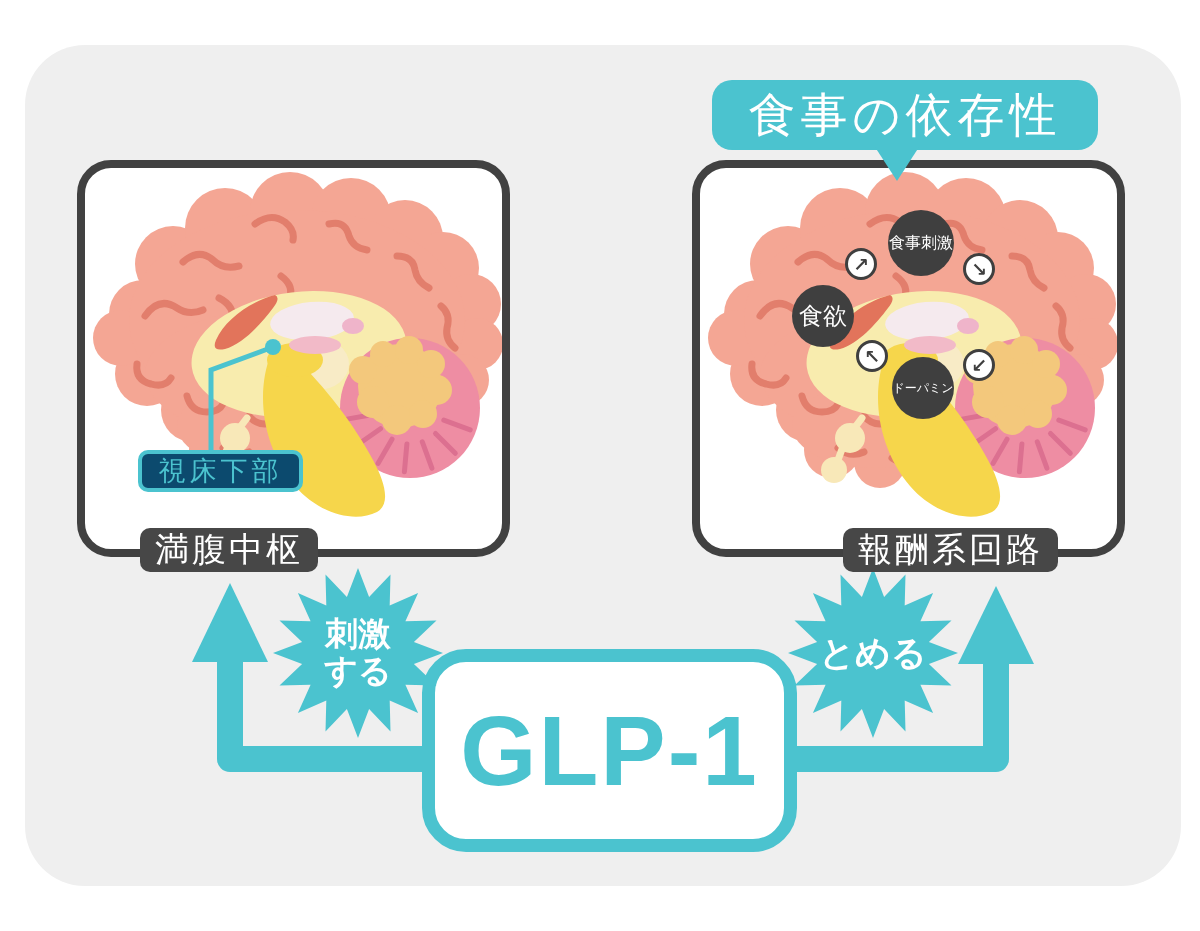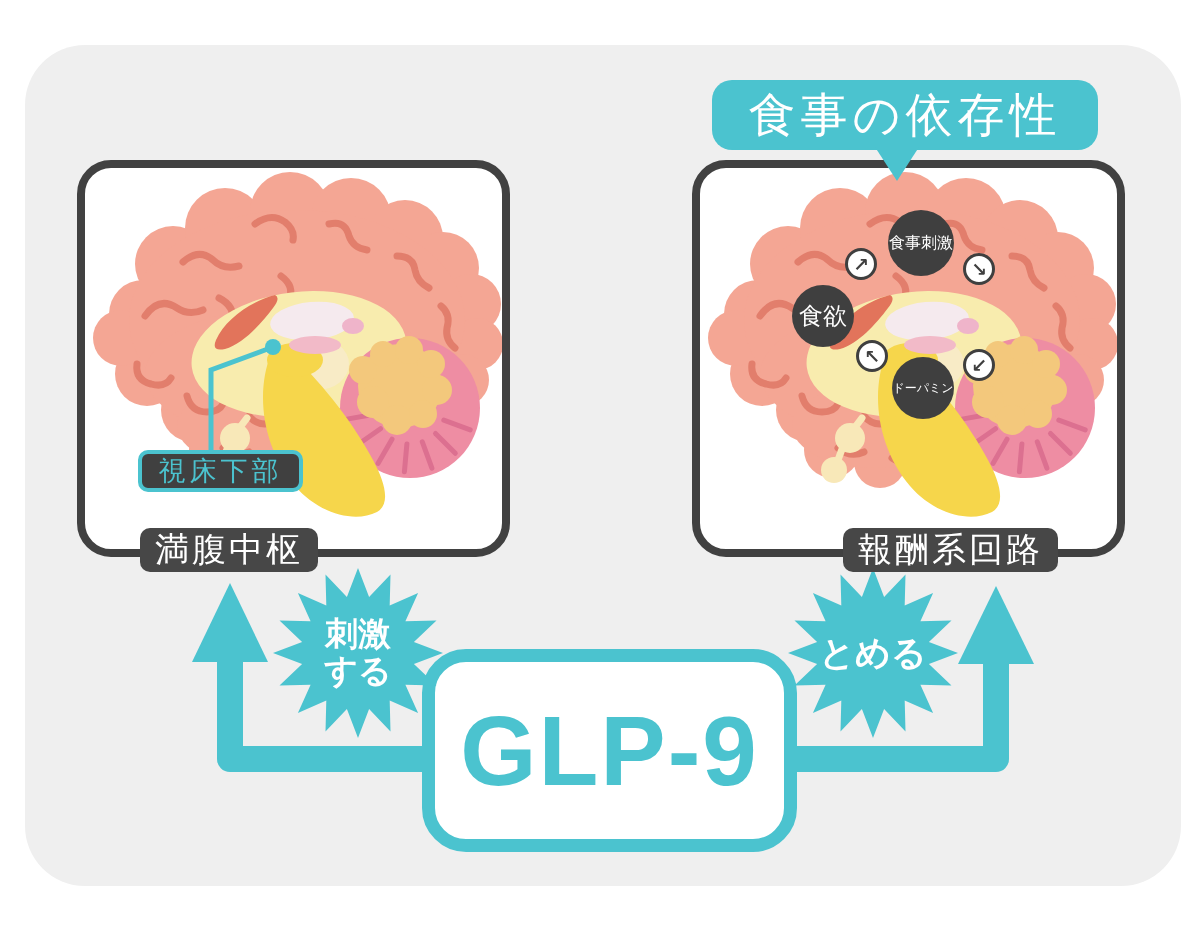--- a/index.html
+++ b/index.html
@@ -24,21 +24,21 @@
     display:flex;flex-direction:column;align-items:center;justify-content:center;}
   .burst-label-right{left:793px;top:630px;width:160px;height:46px;font-size:35px;line-height:46px;}
   
   .panel{position:absolute;top:160px;width:433px;height:397px;box-sizing:border-box;
     background:#ffffff;border:8px solid #414141;border-radius:34px;z-index:6;}
   .panel-left{left:77px;}
   .panel-right{left:692px;}
   .brain-svg{position:absolute;left:0;top:0;width:417px;height:381px;}
   .callout-svg{position:absolute;left:0;top:0;width:417px;height:381px;}
   .callout-label{position:absolute;left:53px;top:282px;width:165px;height:42px;box-sizing:border-box;
-    background:#404040;border:4px solid #4BC3CF;border-radius:10px;color:#4BC3CF;
+    background:#0c4a6e;border:4px solid #4BC3CF;border-radius:10px;color:#4BC3CF;
     font-size:27px;letter-spacing:4px;display:flex;align-items:center;justify-content:center;}
   
   .node{position:absolute;border-radius:50%;background:#3F3F3F;color:#ffffff;
     display:flex;flex-direction:row;align-items:center;justify-content:center;
     text-align:center;line-height:1.18;}
   .node-top{left:188px;top:42px;width:66px;height:66px;font-size:16px;}
   .node-left{left:92px;top:117px;width:62px;height:62px;font-size:24px;}
   .node-right{left:283px;top:115px;width:68px;height:68px;font-size:16px;}
   .node-bottom{left:192px;top:189px;width:62px;height:62px;font-size:12px;}
   .cycle-arrow{position:absolute;width:32px;height:32px;box-sizing:border-box;border-radius:50%;
@@ -166,21 +166,21 @@
   <svg class="flow-svg">
     <g stroke="#4BC3CF" stroke-width="26" fill="none" stroke-linejoin="round">
       <path d="M 230 655 L 230 759 L 424 759"></path>
       <path d="M 797 759 L 996 759 L 996 655"></path>
     </g>
     <polygon points="230,583 192,662 268,662" fill="#4BC3CF"></polygon>
     <polygon points="996,586 958,664 1034,664" fill="#4BC3CF"></polygon>
   </svg>
 
   <div class="glp1-box">
-    <span class="glp1-text">GLP-9</span>
+    <span class="glp1-text">GLP-1</span>
   </div>
 
   <svg class="burst-svg burst-left" viewBox="0 0 190 190">
     <polygon transform="translate(95,95)" fill="#4BC3CF" points="0,-85 11.1,-55.9 32.5,-78.5 31.7,-47.4 60.1,-60.1 47.4,-31.7 78.5,-32.5 55.9,-11.1 85,0 55.9,11.1 78.5,32.5 47.4,31.7 60.1,60.1 31.7,47.4 32.5,78.5 11.1,55.9 0,85 -11.1,55.9 -32.5,78.5 -31.7,47.4 -60.1,60.1 -47.4,31.7 -78.5,32.5 -55.9,11.1 -85,0 -55.9,-11.1 -78.5,-32.5 -47.4,-31.7 -60.1,-60.1 -31.7,-47.4 -32.5,-78.5 -11.1,-55.9"></polygon>
   </svg>
   <svg class="burst-svg burst-right" viewBox="0 0 190 190">
     <polygon transform="translate(95,95)" fill="#4BC3CF" points="0,-85 11.1,-55.9 32.5,-78.5 31.7,-47.4 60.1,-60.1 47.4,-31.7 78.5,-32.5 55.9,-11.1 85,0 55.9,11.1 78.5,32.5 47.4,31.7 60.1,60.1 31.7,47.4 32.5,78.5 11.1,55.9 0,85 -11.1,55.9 -32.5,78.5 -31.7,47.4 -60.1,60.1 -47.4,31.7 -78.5,32.5 -55.9,11.1 -85,0 -55.9,-11.1 -78.5,-32.5 -47.4,-31.7 -60.1,-60.1 -31.7,-47.4 -32.5,-78.5 -11.1,-55.9"></polygon>
   </svg>
   <div class="burst-label burst-label-left">
     <span>刺激</span>

